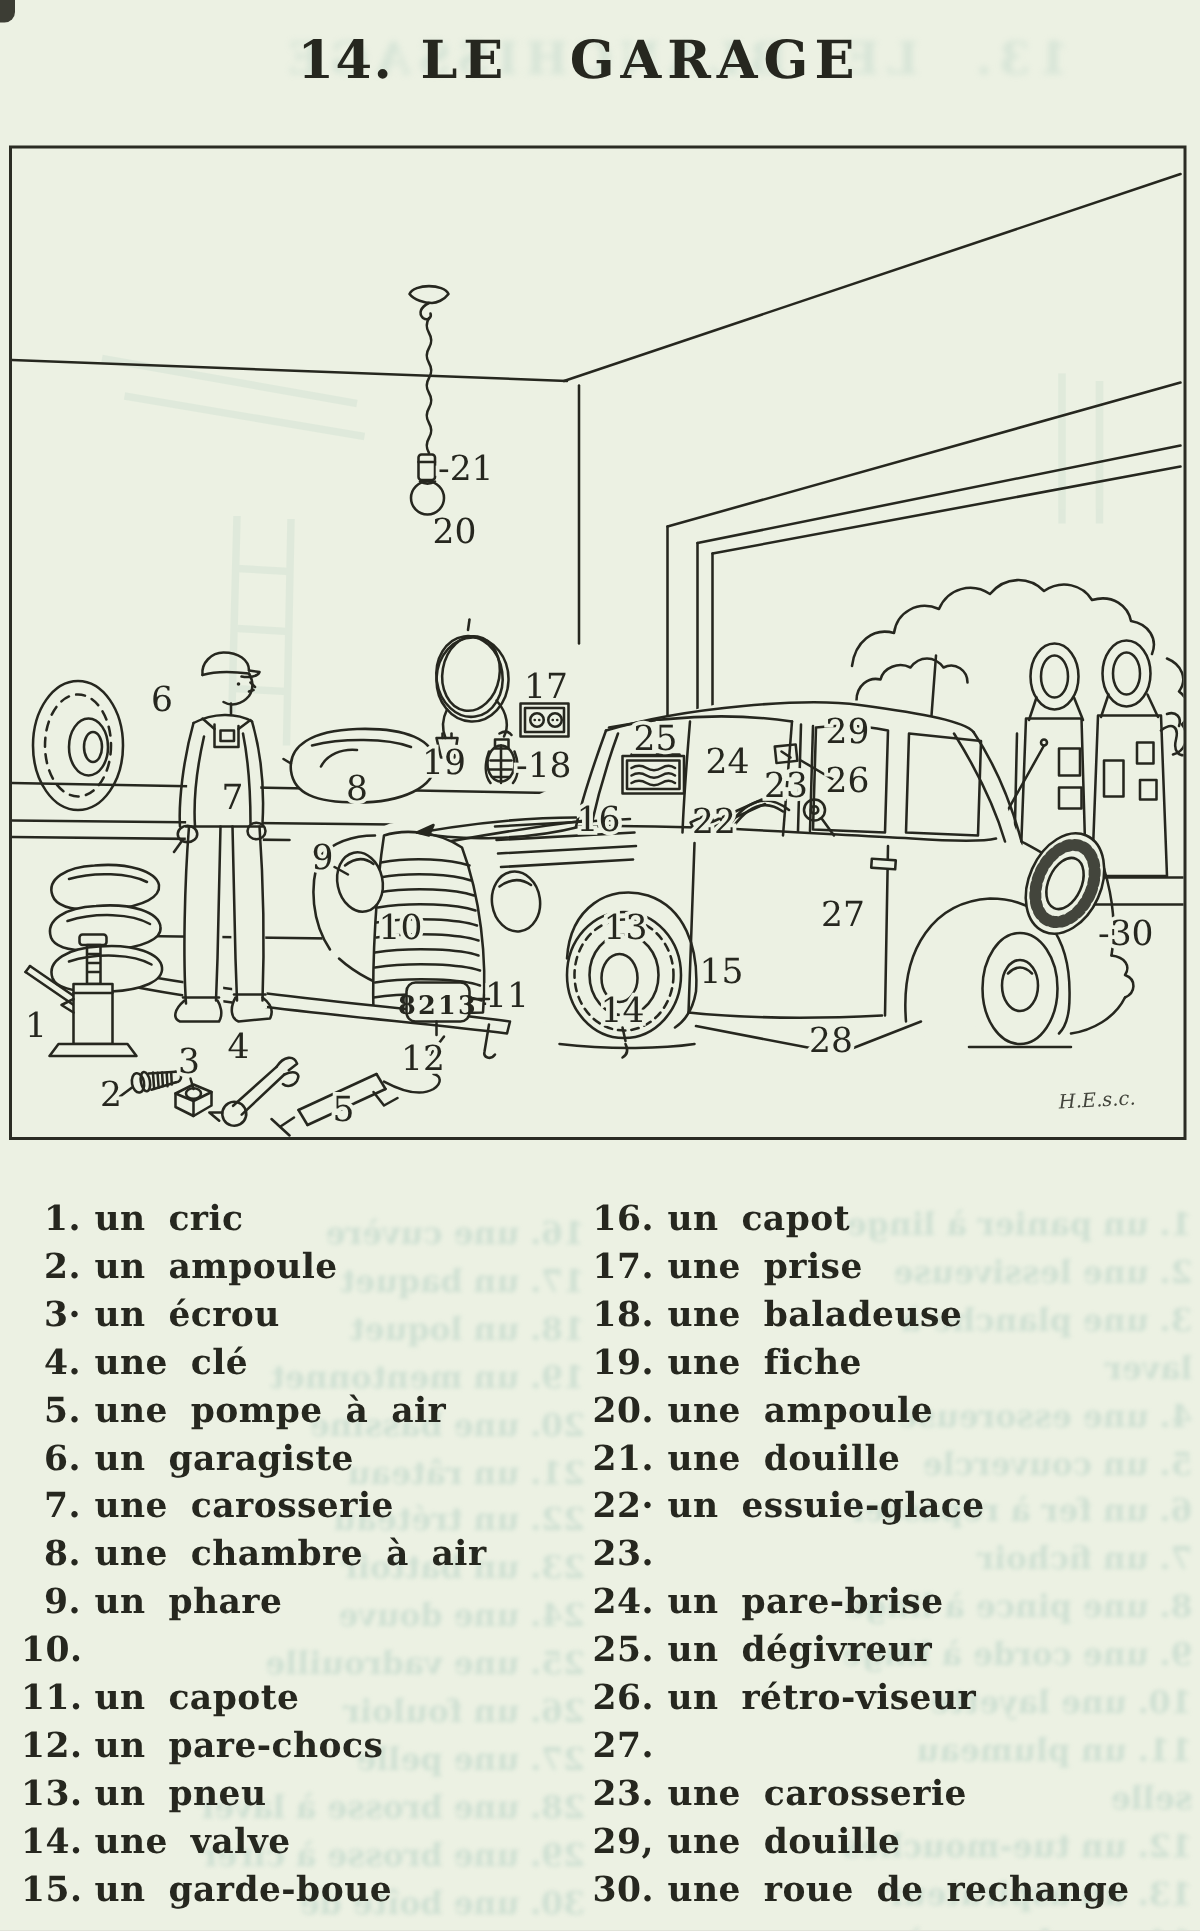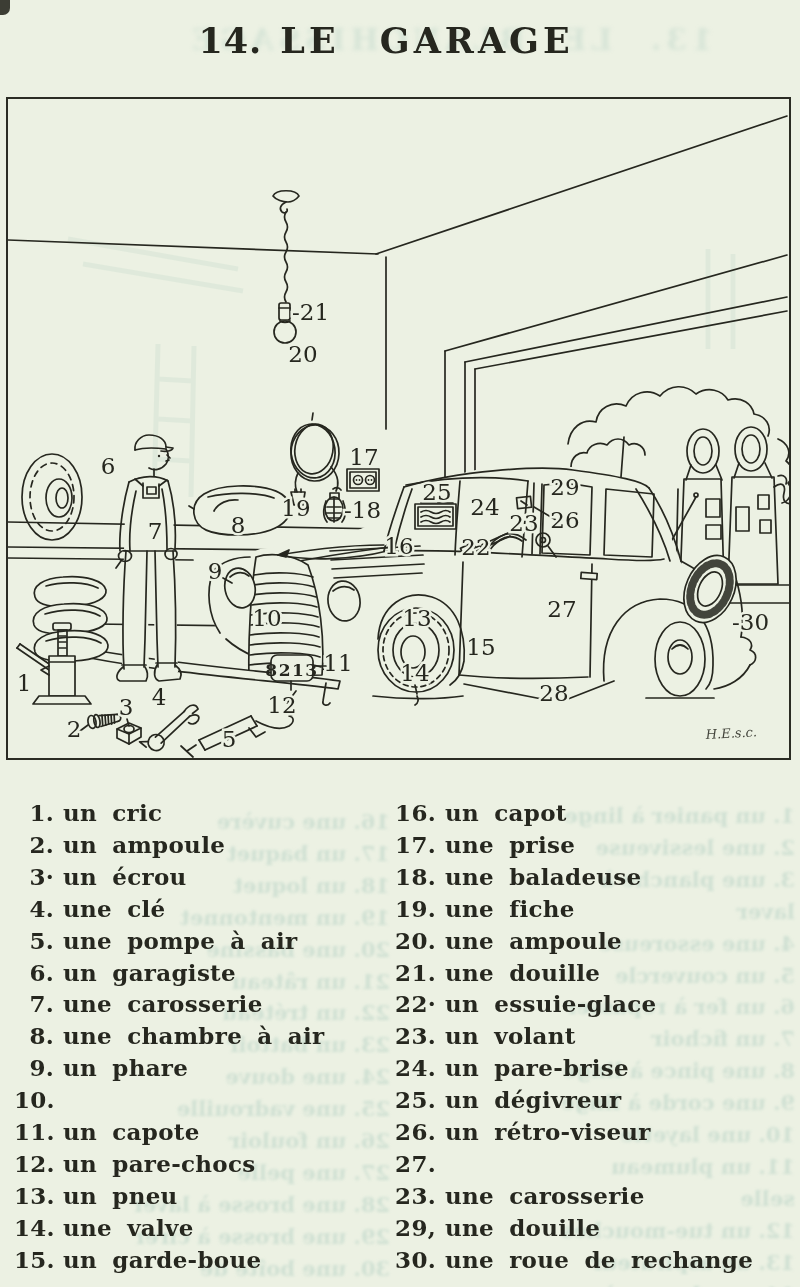--- a/index.html
+++ b/index.html
@@ -571,21 +571,20 @@
         <span class="term">une douille</span>
       </div>
 
       <div class="row">
         <span class="num">22·</span>
         <span class="term">un essuie-glace</span>
       </div>
 
       <div class="row">
         <span class="num">23.</span>
-        <span class="term">un volant</span>
       </div>
 
       <div class="row">
         <span class="num">24.</span>
         <span class="term">un pare-brise</span>
       </div>
 
       <div class="row">
         <span class="num">25.</span>
         <span class="term">un dégivreur</span>

